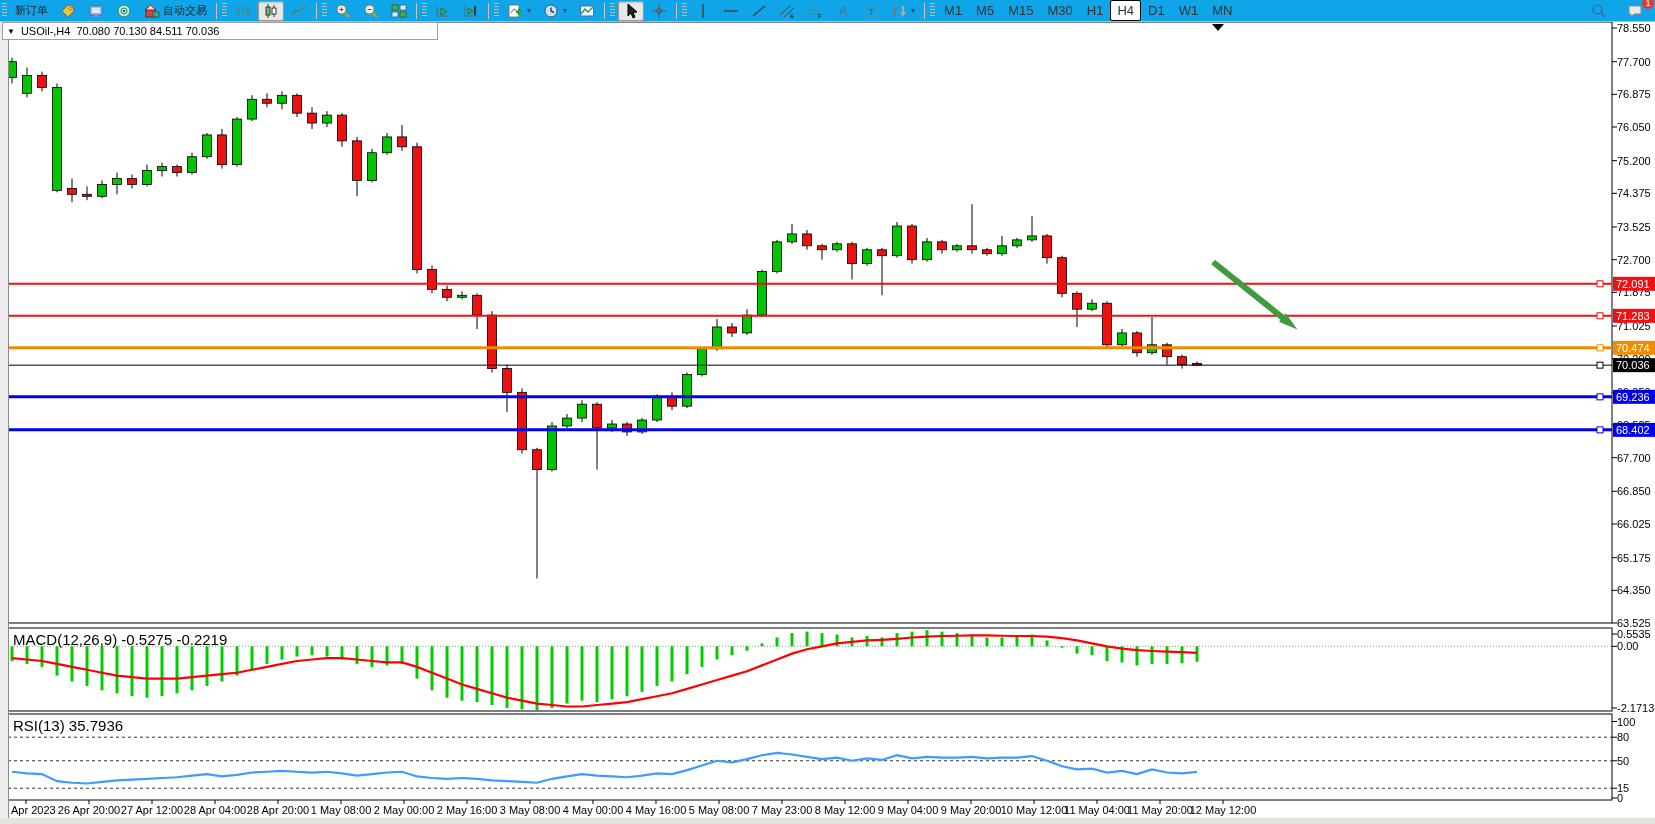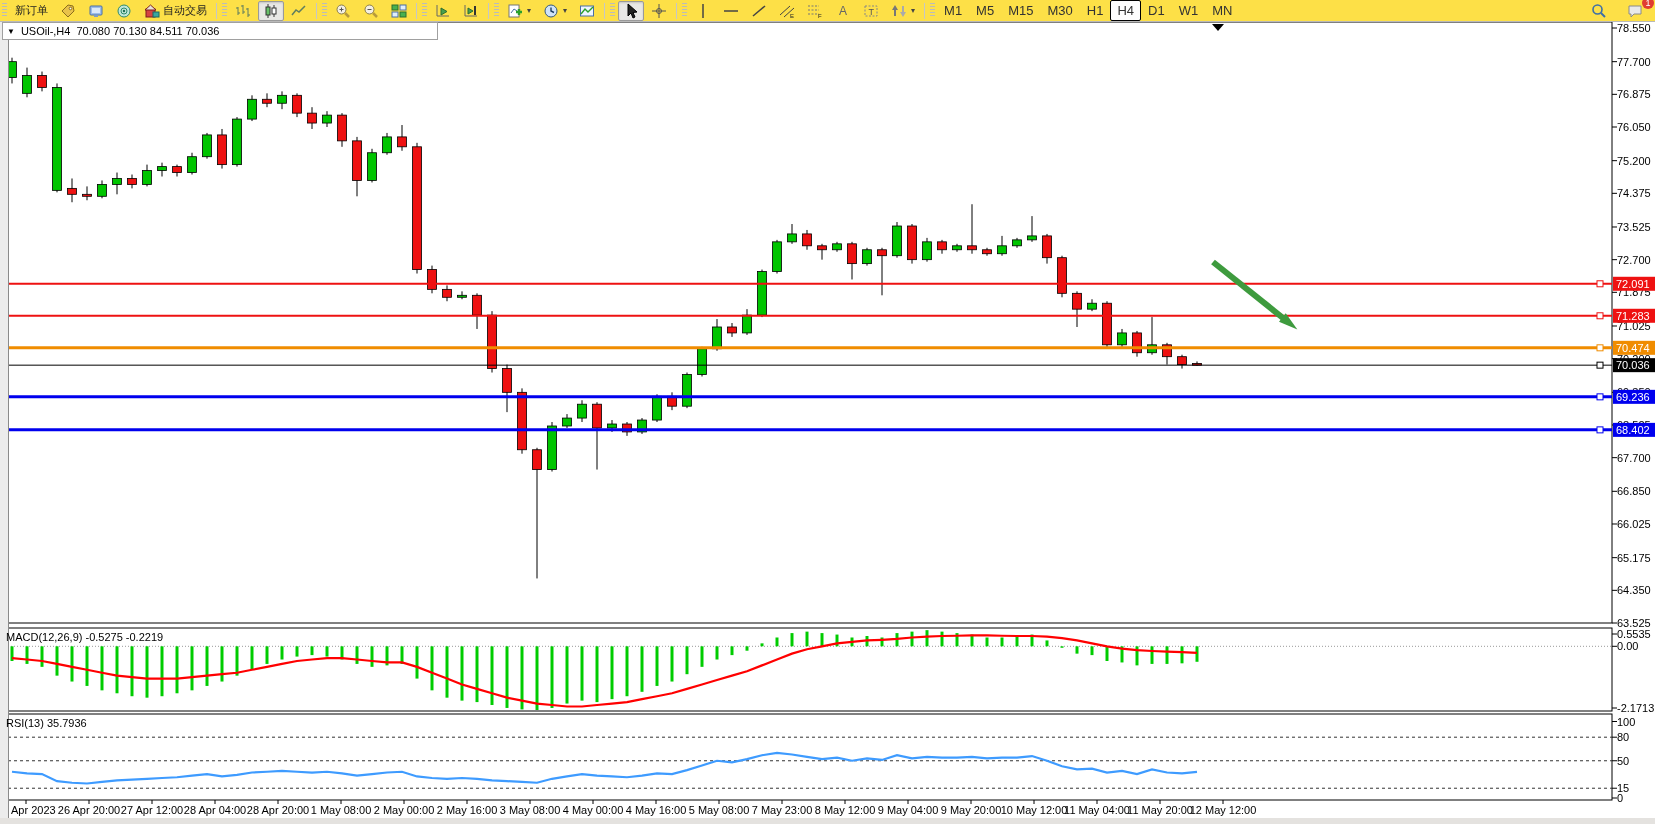--- a/index.html
+++ b/index.html
@@ -1,38 +1,38 @@
 <!DOCTYPE html>
 <html><head>
 <meta charset="utf-8">
 <style>
   html,body{margin:0;padding:0;width:1655px;height:824px;overflow:hidden;
     font-family:"Liberation Sans",sans-serif;background:#ffffff;position:relative;}
   
-  #toolbar{position:absolute;left:0;top:0;width:1655px;height:21px;background:#fde047;
+  #toolbar{position:absolute;left:0;top:0;width:1655px;height:21px;background:#0ea5e9;
     border-bottom:1px solid #b9b9b9;display:flex;align-items:center;font-size:11px;color:#222;z-index:5;}
   .tb-group{display:flex;align-items:center;height:21px;}
   .tb-handle{width:5px;height:15px;margin:0 2px;
     background:repeating-linear-gradient(to bottom,#bbb 0 1px,transparent 1px 3px);}
   .tb-sep{width:1px;height:16px;background:#c6c6c6;margin:0 3px;}
   .tb-btn{display:flex;align-items:center;gap:3px;padding:1px 4px;margin:0 1px;border:1px solid transparent;
     border-radius:2px;cursor:default;white-space:nowrap;}
   .tb-btn.pressed{border:1px solid #9a9a9a;background:#e9e8e6;box-shadow:inset 0 1px 2px rgba(0,0,0,.15);}
   .tb-btn svg{display:block;}
   .tb-dd{font-size:8px;color:#444;margin-left:1px;}
   .tf-btn{padding:2px 6px;margin:0;border:1px solid transparent;font-size:13px;color:#333;}
   .tf-btn.active{border:1px solid #000000;background:#fdfdfd;}
   #tb-right{margin-left:auto;display:flex;align-items:center;margin-right:6px;gap:8px;}
   .badge{position:absolute;top:-5px;right:-7px;background:#e03c31;color:#fff;border-radius:50%;
     width:12px;height:12px;font-size:9px;line-height:12px;text-align:center;}
   
   #chart-header{position:absolute;left:2px;top:22px;width:430px;height:16px;border:1px solid #a0a0a0;
     background:#ffffff;font-size:11px;color:#000;display:flex;align-items:center;gap:6px;padding-left:4px;z-index:4;}
   #chart-header .caret{font-size:8px;}
-  .ind-label{position:absolute;left:6px;font-size:11px;color:#000;z-index:4;}
+  .ind-label{position:absolute;left:13px;font-size:15px;color:#000;z-index:4;}
   #svg-root{position:absolute;left:0;top:0;z-index:1;}
   #left-edge{position:absolute;left:0;top:21px;width:8px;height:803px;background:#ececec;border-right:1px solid #8a8a8a;z-index:2;}
   #bottom-strip{position:absolute;left:0;top:818px;width:1655px;height:6px;background:#e4e2df;z-index:2;}
 </style>
 </head>
 <body>
 
 <div id="toolbar">
     <div class="tb-handle"></div>
     <div class="tb-group">

